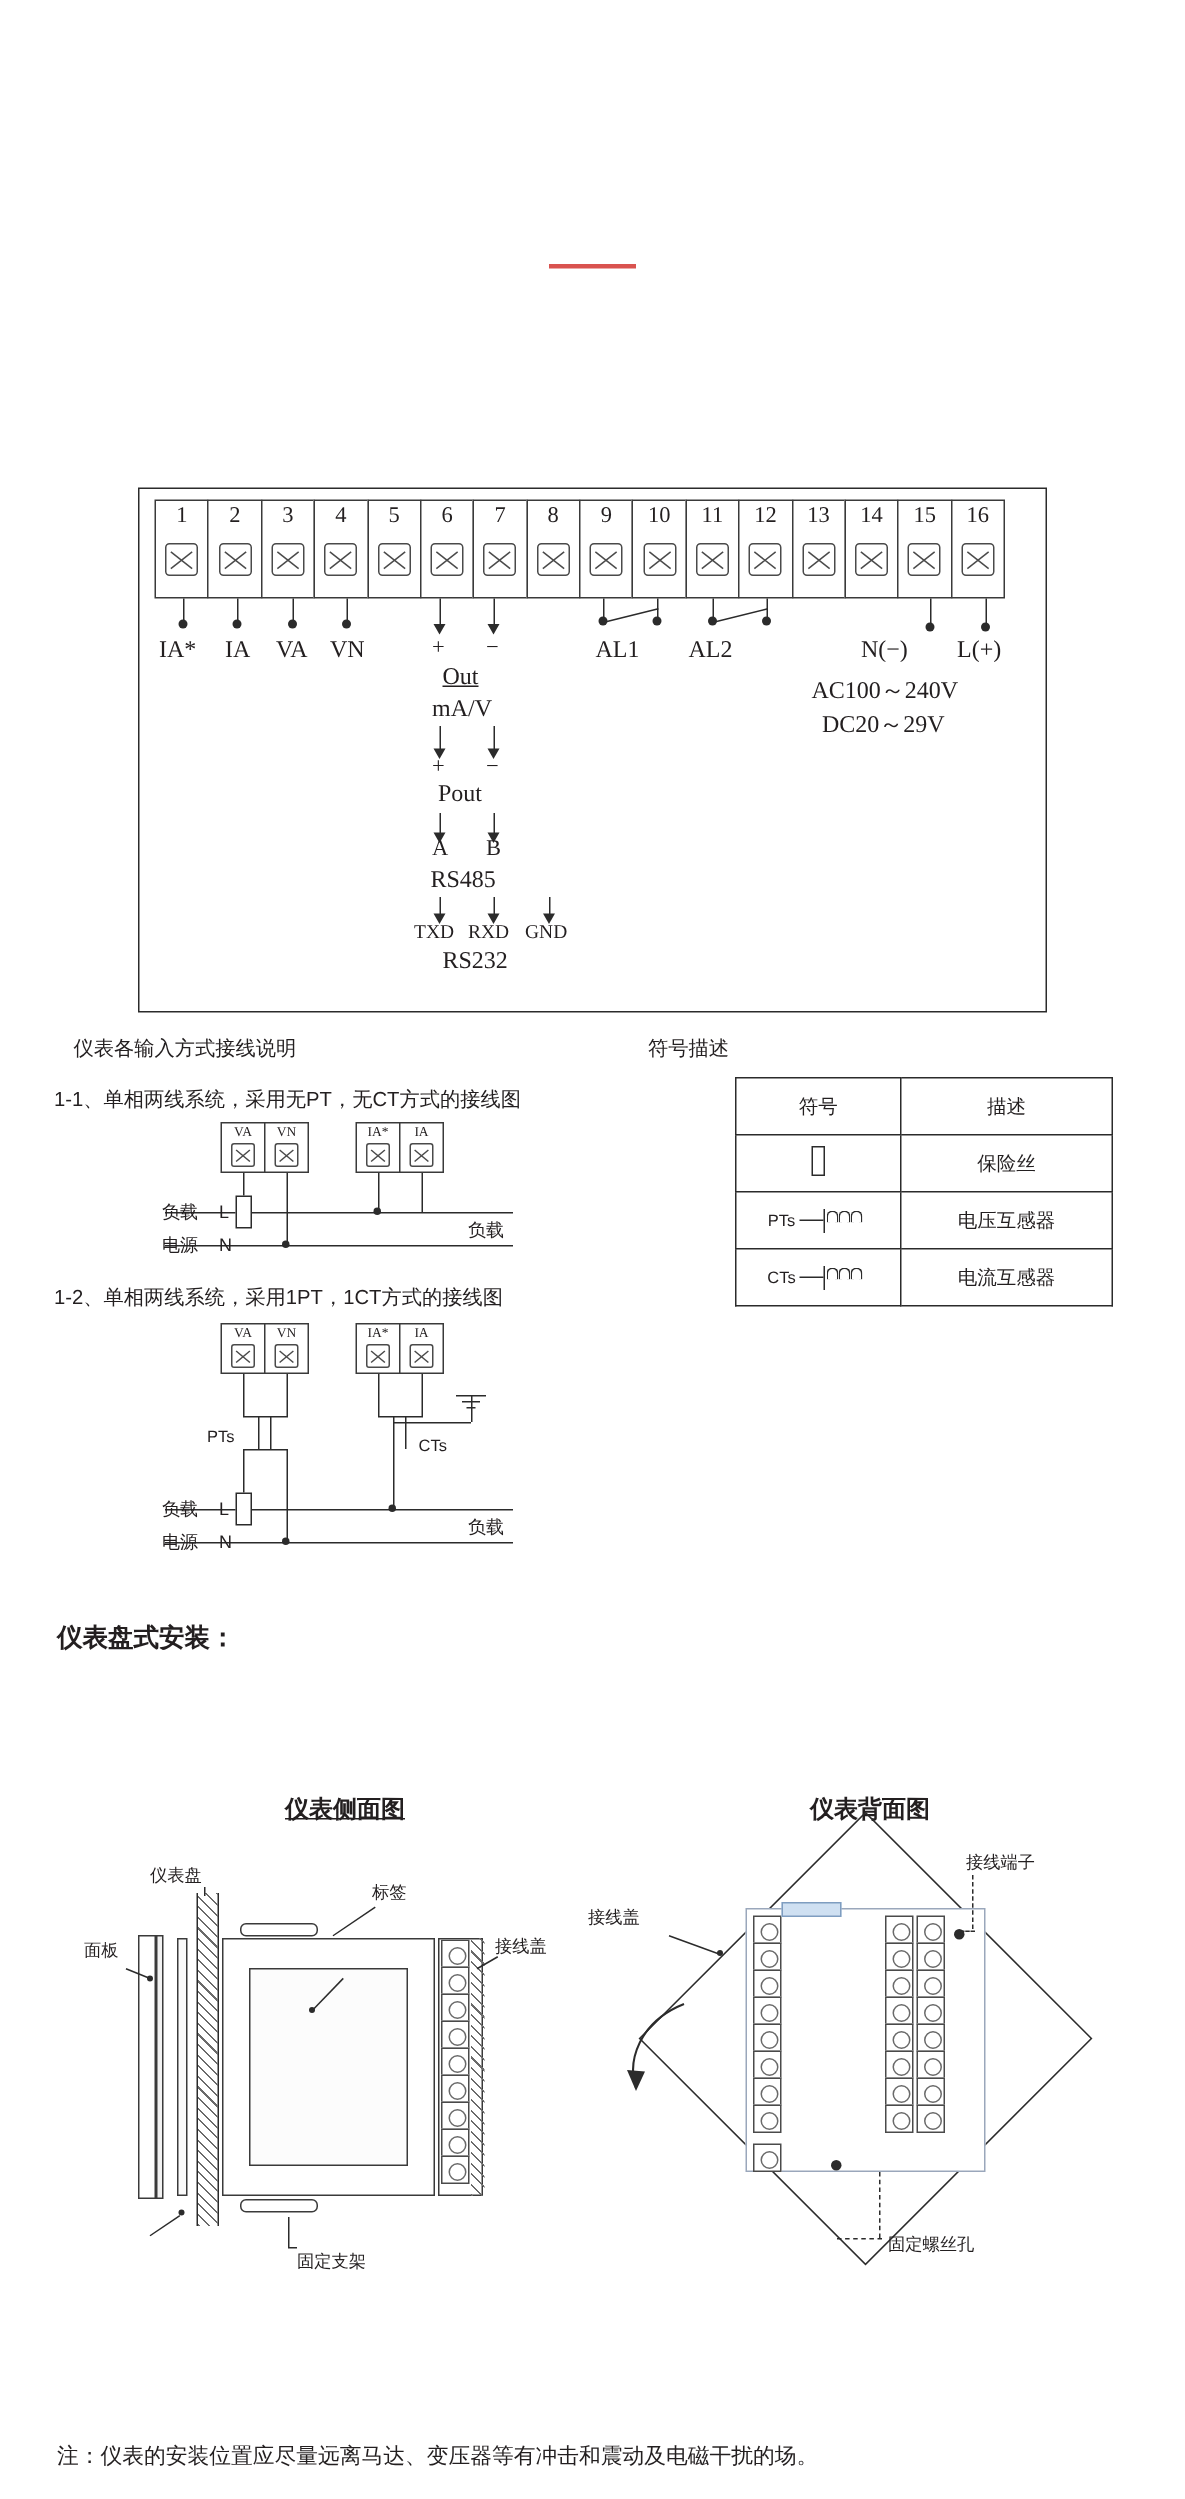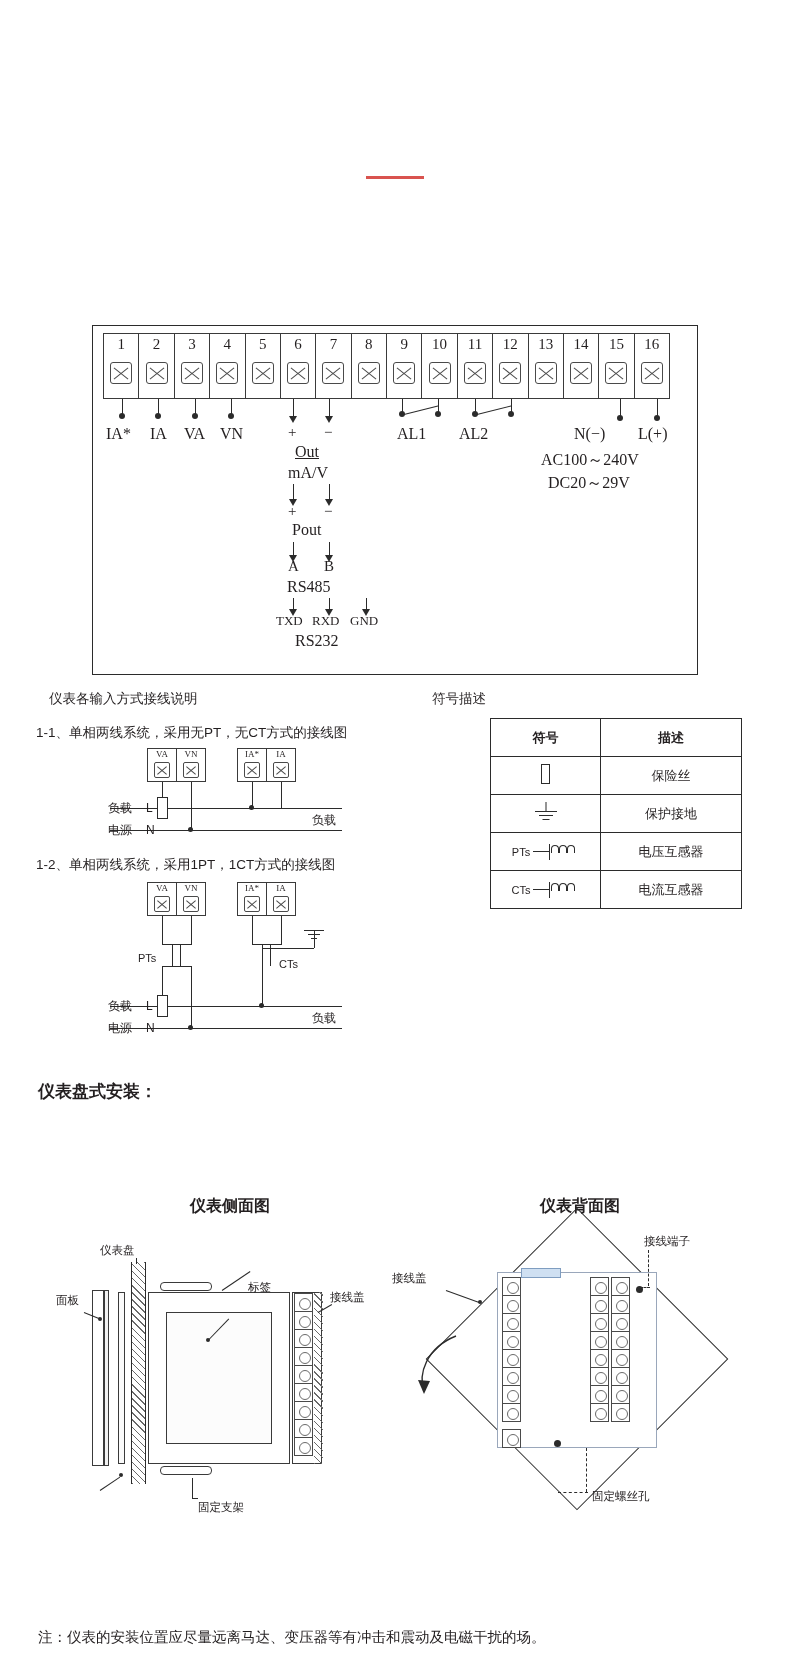--- a/index.html
+++ b/index.html
@@ -101,21 +101,21 @@
   
   .symtable {
     position:absolute; left:490px; top:718px; width:252px;
     border-collapse:collapse; font-size:13px;
     font-family:"Liberation Sans", sans-serif;
   }
   .symtable th, .symtable td {
     border:1px solid #2b2b2b; text-align:center; padding:0;
     height:38px; vertical-align:middle;
   }
-  .symtable th { font-weight:bold; }
+  .symtable th { font-weight:normal; }
   .symtable td.symcell { width:110px; }
 
   
   .g-fuse { display:inline-block; width:9px;height:20px;border:1px solid #2b2b2b; }
   .g-gnd { display:inline-block; position:relative; width:26px; height:20px; }
   .g-gnd i { position:absolute; background:#2b2b2b; left:50%; transform:translateX(-50%); }
   .g-gnd i:nth-child(1){ width:1px;height:9px; top:0; }
   .g-gnd i:nth-child(2){ width:22px;height:1px; top:9px; }
   .g-gnd i:nth-child(3){ width:14px;height:1px; top:13px; }
   .g-gnd i:nth-child(4){ width:7px;height:1px; top:17px; }
@@ -134,21 +134,21 @@
     position:absolute; left:38px; top:1080px;
     font-family:"Liberation Sans", sans-serif; font-weight:bold; font-size:17px;
   }
   .p-install {
     position:absolute; left:38px; top:1110px; width:716px;
     font-family:"Liberation Sans", sans-serif; font-size:14.5px; line-height:27px;
     text-indent:30px; text-align:justify;
   }
   .cap-side {
     position:absolute; left:120px; top:1196px; width:220px; text-align:center;
-    font-family:"Liberation Sans", sans-serif; font-weight:bold; font-size:16px;
+    font-family:"Liberation Sans", sans-serif; font-weight:bold; font-size:16px;text-decoration:underline;
   }
   .cap-back {
     position:absolute; left:460px; top:1196px; width:240px; text-align:center;
     font-family:"Liberation Sans", sans-serif; font-weight:bold; font-size:16px;
   }
   .footnote {
     position:absolute; left:38px; top:1628px; width:730px;
     font-family:"Liberation Sans", sans-serif; font-size:14.5px;
   }
   .rect { position:absolute; border:1px solid #3a3a3a; background:#fff; }
@@ -420,26 +420,20 @@
 
   <table class="symtable">
     <tbody>
         <tr>
       <th class="symcell">符号</th>
       <th>描述</th>
     </tr>
     <tr>
       <td class="symcell"><span class="g-fuse"></span></td>
       <td>保险丝</td>
-    </tr>
-    <tr>
-      <td class="symcell">
-        <span class="g-gnd"><i></i><i></i><i></i><i></i></span>
-      </td>
-      <td>保护接地</td>
     </tr>
     <tr>
       <td class="symcell">
         <span class="g-tx">
           <span class="g-lbl">PTs</span>
           <span class="g-coil">
             <span class="core"></span>
                 <span class="bar"></span>
             <span class="bump" style="left:18px;"></span>
             <span class="bump" style="left:26px;"></span>
@@ -501,21 +495,21 @@
   </div>
   <div class="hatch" style="left:314px; top:1292px; width:9px; height:172px;"></div>
 
   <div class="ann" style="left:100px; top:1243px;text-align:right;">仪表盘</div>
   <div class="dotline" style="left:136px; top:1258px; width:1px; height:6px; border-left:1px dashed #2b2b2b; border-top:none;"></div>
 
   <div class="ann" style="left:56px; top:1293px;">面板</div>
   <div class="diag-line" style="left:84px; top:1312px; width:16px; transform:rotate(22deg);"></div>
   <div class="dot" style="left:98px; top:1317px; width:4px;height:4px;"></div>
 
-  <div class="ann" style="left:248px; top:1280px;">标签</div>
+  <div class="ann" style="left:248px; top:1254px;">标签</div>
   <div class="diag-line" style="left:222px; top:1290px; width:34px; transform:rotate(-34deg);"></div>
   <div class="diag-line" style="left:208px; top:1340px; width:30px; transform:rotate(-46deg);"></div>
   <div class="dot" style="left:206px; top:1338px; width:4px;height:4px;"></div>
 
   <div class="ann" style="left:330px; top:1290px;">接线盖</div>
   <div class="diag-line" style="left:318px; top:1312px; width:16px; transform:rotate(-30deg);"></div>
   </div>
   <div class="diag-line" style="left:100px; top:1490px; width:24px; transform:rotate(-34deg);"></div>
   <div class="dot" style="left:119px; top:1473px; width:4px;height:4px;"></div>
 

